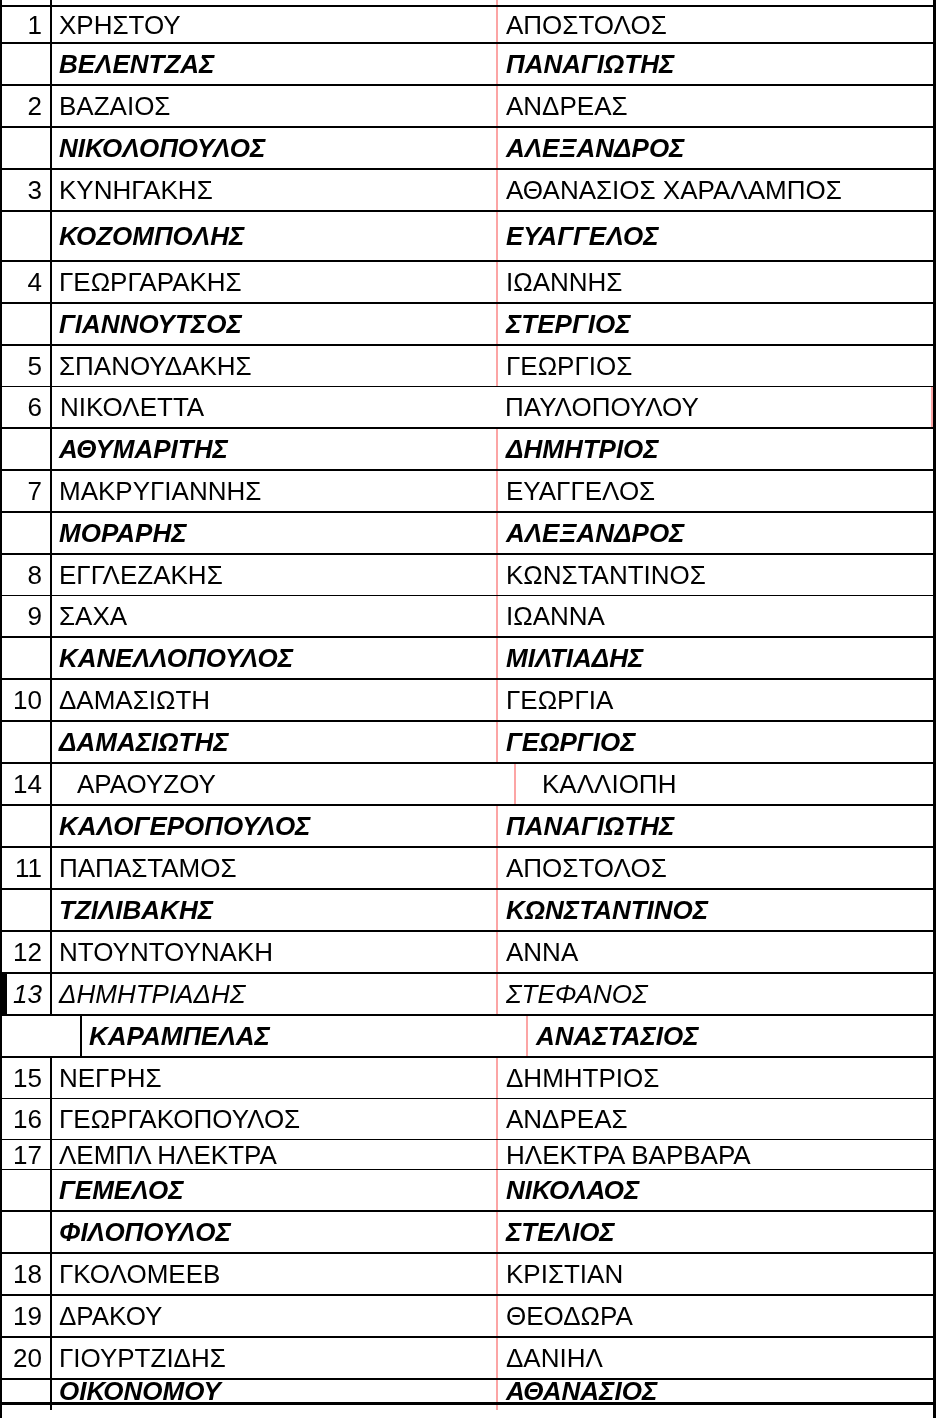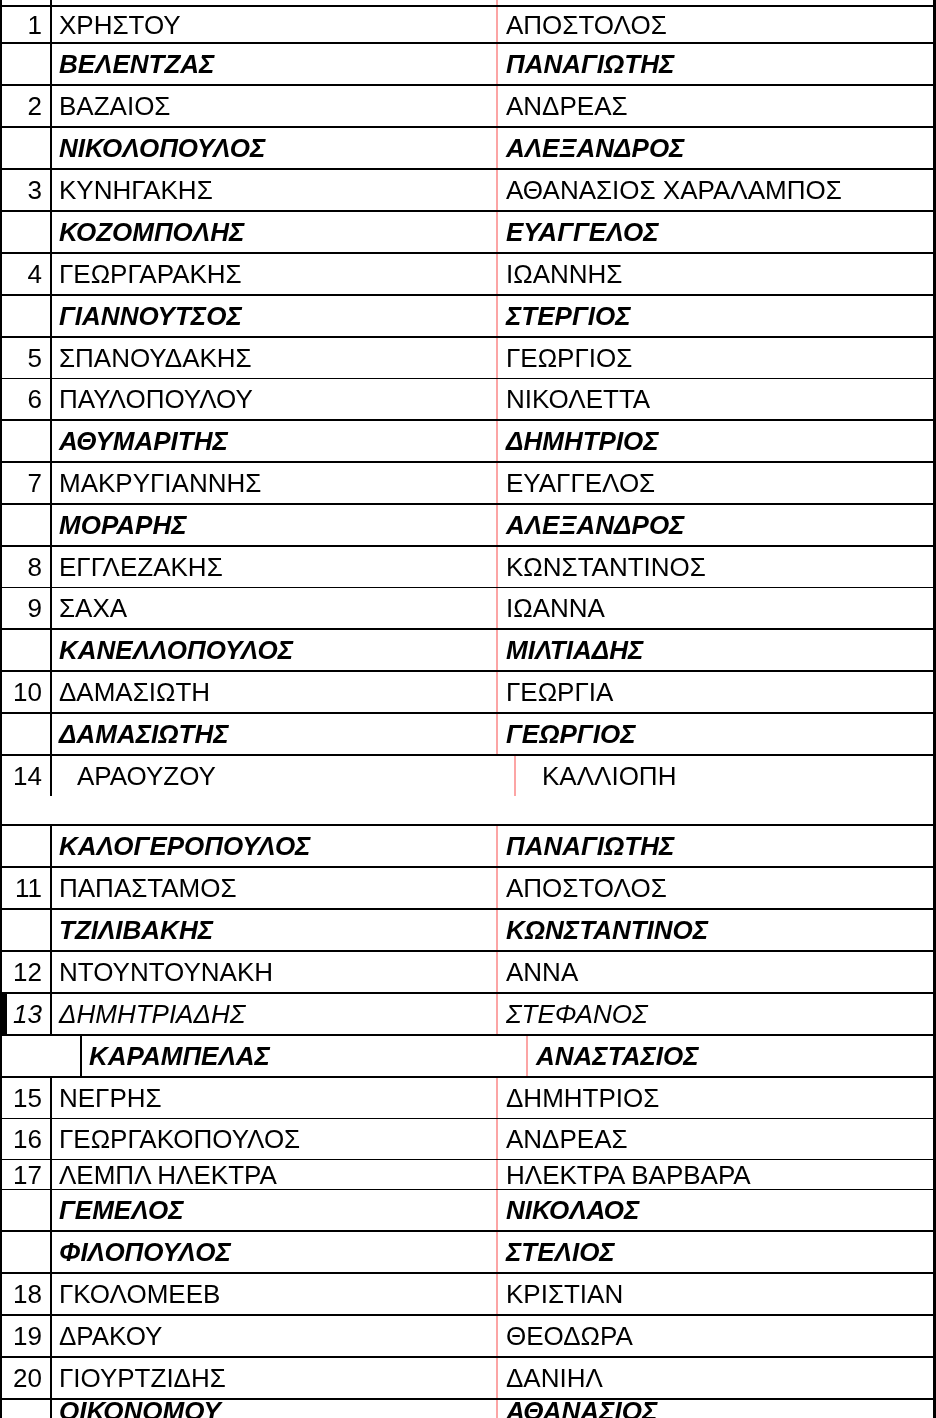--- a/index.html
+++ b/index.html
@@ -87,21 +87,21 @@
       <div class="row bold" style="height: 42px;">
     <div class="cell num"></div>
     <div class="cell surname">ΝΙΚΟΛΟΠΟΥΛΟΣ</div>
     <div class="cell given">ΑΛΕΞΑΝΔΡΟΣ</div>
   </div>
       <div class="row" style="height: 42px;">
     <div class="cell num">3</div>
     <div class="cell surname">ΚΥΝΗΓΑΚΗΣ</div>
     <div class="cell given">ΑΘΑΝΑΣΙΟΣ ΧΑΡΑΛΑΜΠΟΣ</div>
   </div>
-      <div class="row bold" style="height: 42px;">
+      <div class="row bold" style="height: 50px;">
     <div class="cell num"></div>
     <div class="cell surname">ΚΟΖΟΜΠΟΛΗΣ</div>
     <div class="cell given">ΕΥΑΓΓΕΛΟΣ</div>
   </div>
       <div class="row" style="height: 42px;">
     <div class="cell num">4</div>
     <div class="cell surname">ΓΕΩΡΓΑΡΑΚΗΣ</div>
     <div class="cell given">ΙΩΑΝΝΗΣ</div>
   </div>
       <div class="row bold" style="height: 42px;">
@@ -109,22 +109,22 @@
     <div class="cell surname">ΓΙΑΝΝΟΥΤΣΟΣ</div>
     <div class="cell given">ΣΤΕΡΓΙΟΣ</div>
   </div>
       <div class="row" style="height: 42px;">
     <div class="cell num">5</div>
     <div class="cell surname">ΣΠΑΝΟΥΔΑΚΗΣ</div>
     <div class="cell given">ΓΕΩΡΓΙΟΣ</div>
   </div>
       <div class="row thin" style="height: 41px;">
     <div class="cell num">6</div>
+    <div class="cell given">ΝΙΚΟΛΕΤΤΑ</div>
     <div class="cell surname">ΠΑΥΛΟΠΟΥΛΟΥ</div>
-    <div class="cell given">ΝΙΚΟΛΕΤΤΑ</div>
   </div>
       <div class="row bold" style="height: 42px;">
     <div class="cell num"></div>
     <div class="cell surname">ΑΘΥΜΑΡΙΤΗΣ</div>
     <div class="cell given">ΔΗΜΗΤΡΙΟΣ</div>
   </div>
       <div class="row" style="height: 42px;">
     <div class="cell num">7</div>
     <div class="cell surname">ΜΑΚΡΥΓΙΑΝΝΗΣ</div>
     <div class="cell given">ΕΥΑΓΓΕΛΟΣ</div>
@@ -157,21 +157,21 @@
       <div class="row bold" style="height: 42px;">
     <div class="cell num"></div>
     <div class="cell surname">ΔΑΜΑΣΙΩΤΗΣ</div>
     <div class="cell given">ΓΕΩΡΓΙΟΣ</div>
   </div>
       <div class="row" style="height: 42px; gap: 18px;">
     <div class="cell num">14</div>
     <div class="cell surname">ΑΡΑΟΥΖΟΥ</div>
     <div class="cell given">ΚΑΛΛΙΟΠΗ</div>
   </div>
-      <div class="row bold" style="height: 42px; margin-top: 28px;">
+      <div class="row bold" style="height: 42px;">
     <div class="cell num"></div>
     <div class="cell surname">ΚΑΛΟΓΕΡΟΠΟΥΛΟΣ</div>
     <div class="cell given">ΠΑΝΑΓΙΩΤΗΣ</div>
   </div>
       <div class="row" style="height: 42px;">
     <div class="cell num">11</div>
     <div class="cell surname">ΠΑΠΑΣΤΑΜΟΣ</div>
     <div class="cell given">ΑΠΟΣΤΟΛΟΣ</div>
   </div>
       <div class="row bold" style="height: 42px;">

